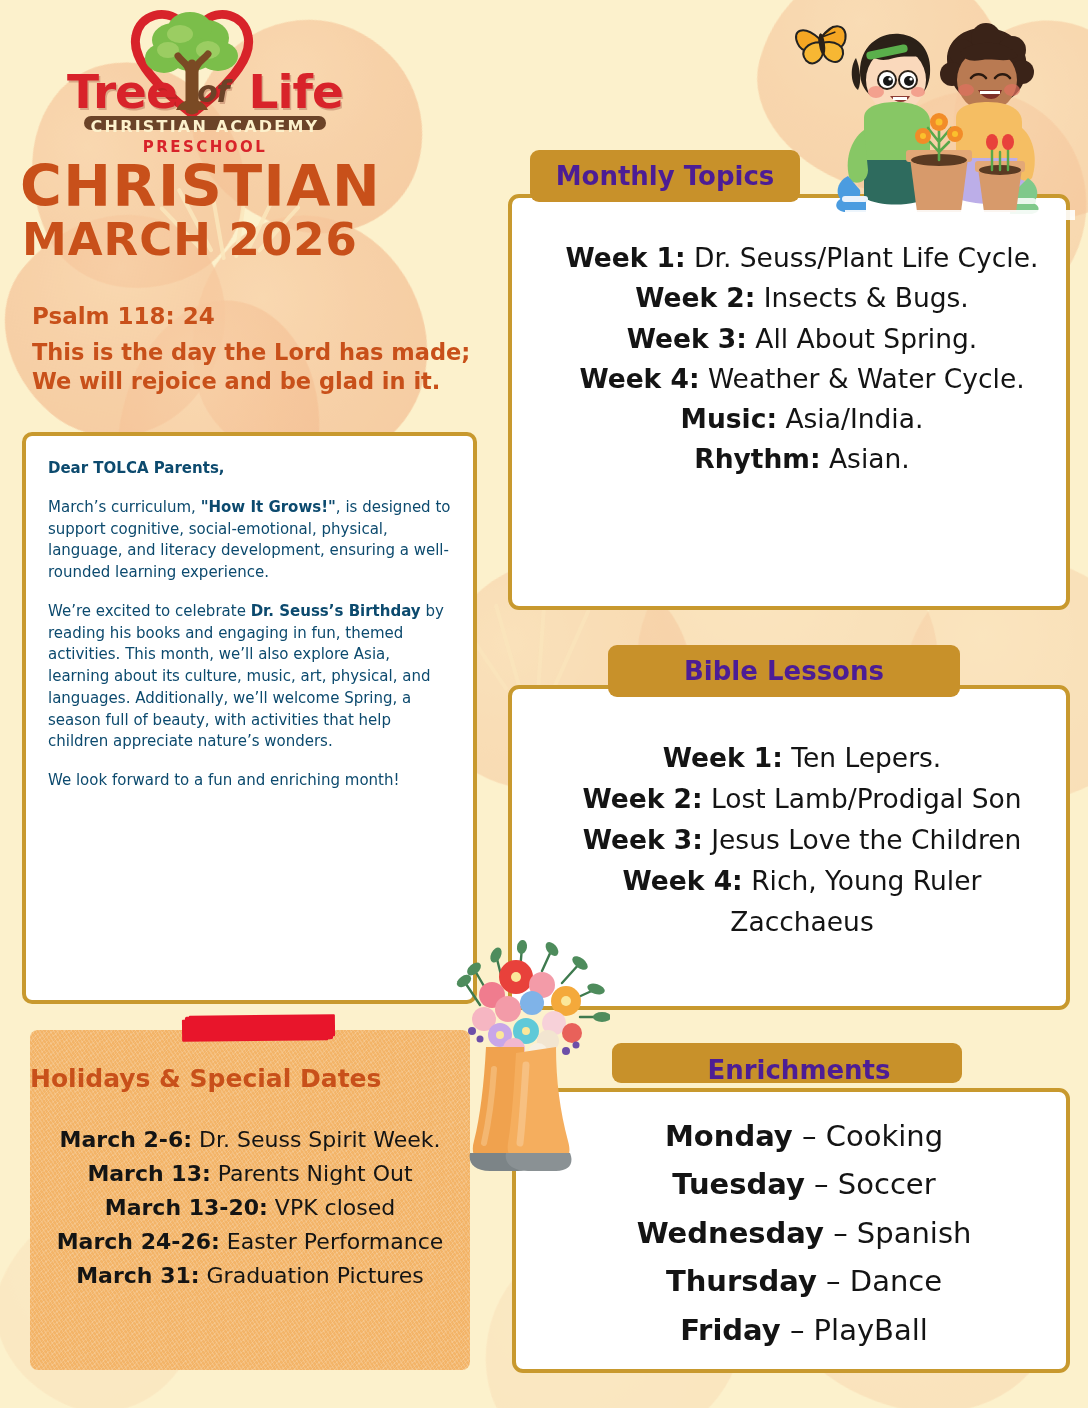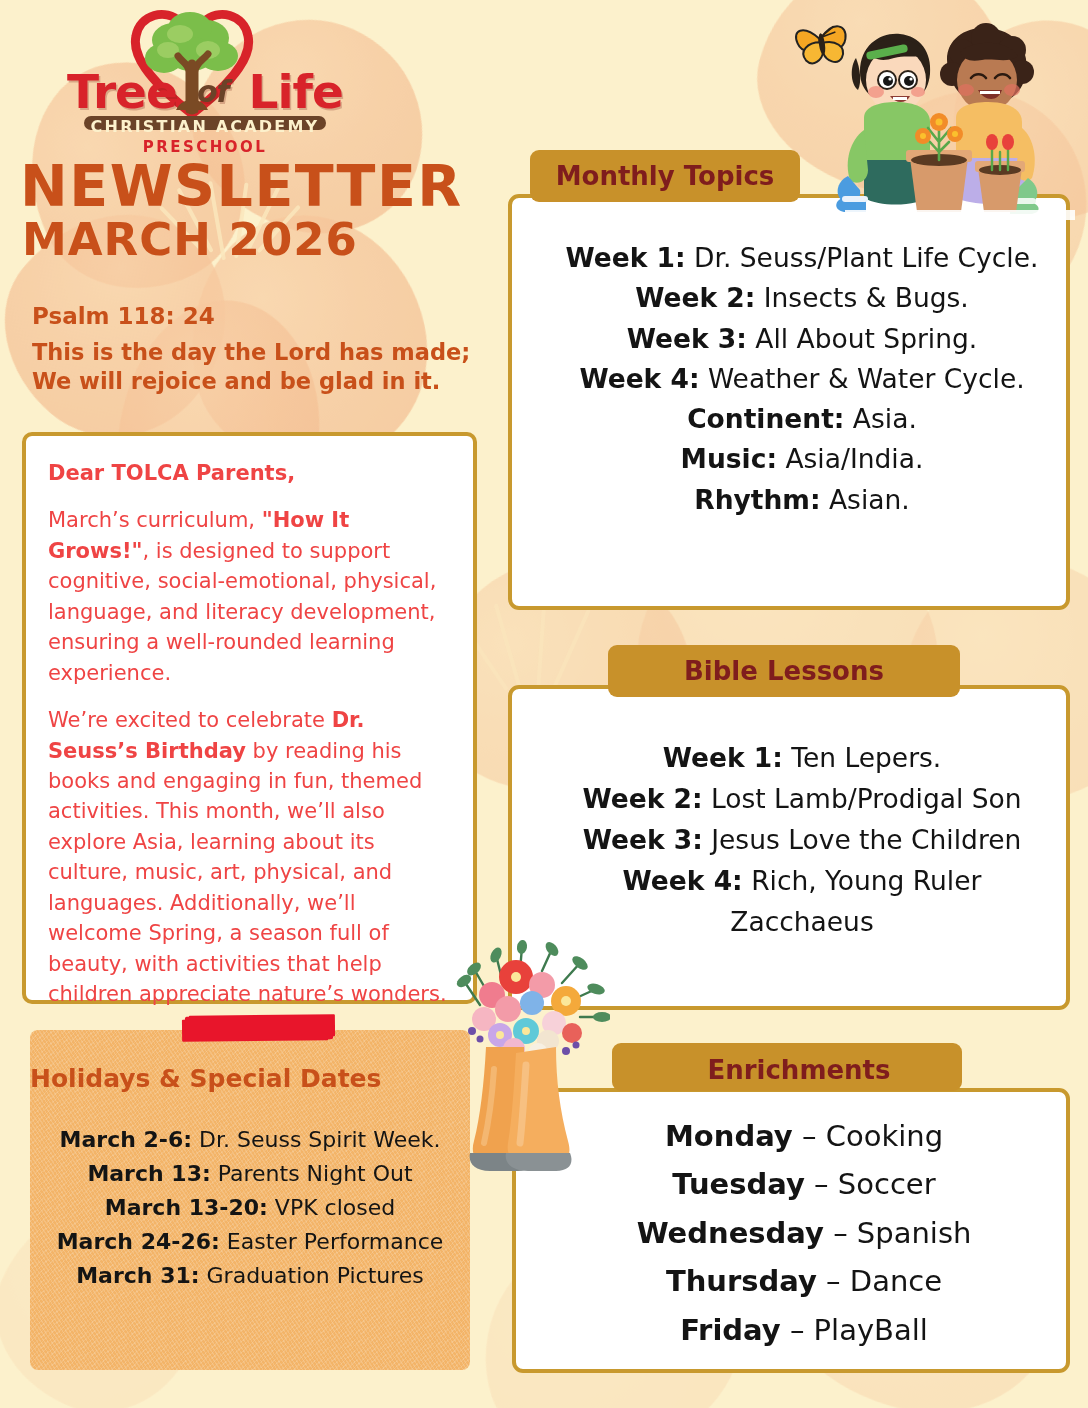--- a/index.html
+++ b/index.html
@@ -92,22 +92,22 @@
   .letter-card {
     position: absolute; left: 22px; top: 432px;
     width: 455px; height: 572px;
     background: #FFFFFF;
     border: 4px solid #C8992E;
     border-radius: 10px;
     padding: 22px 20px 10px 22px;
   }
   .letter-card p {
     font-family: "DejaVu Sans", sans-serif;
-    font-size: 21px;
-    color: #ef4444;
+    font-size: 15px;
+    color: #0c4a6e;
     line-height: 1.45;
     margin-bottom: 17px;
   }
   .letter-card p b { font-weight: bold; }
   .letter-greet { font-weight: bold; }
 
   
   .holidays-card {
     position: absolute; left: 30px; top: 1030px;
     width: 440px; height: 340px;
@@ -138,21 +138,21 @@
     white-space: nowrap;
   }
   .holi-list li b { font-weight: bold; }
 
   
   .panel { position: absolute; }
   .panel-tab {
     position: absolute;
     background: #C8912A;
     border-radius: 9px 9px 9px 9px;
-    color: #7f1d1d;
+    color: #4c1d95;
     font-family: "DejaVu Sans", sans-serif;
     font-weight: bold;
     text-align: center;
     z-index: 3;
   }
   .panel-body {
     position: absolute;
     background: #FFFFFF;
     border: 4px solid #C8992E;
     border-radius: 11px;
@@ -174,21 +174,21 @@
   #p-topics li { font-size: 26.5px; line-height: 1.52; }
 
   
   #p-bible { left: 500px; top: 645px; width: 580px; height: 370px; }
   #p-bible .panel-tab { left: 108px; top: 0; width: 352px; height: 52px; line-height: 52px; font-size: 26px; }
   #p-bible .panel-body { left: 8px; top: 40px; width: 562px; height: 325px; padding-top: 48px; }
   #p-bible li { font-size: 26.5px; line-height: 1.55; }
 
   
   #p-enrich { left: 500px; top: 1043px; width: 580px; height: 330px; }
-  #p-enrich .panel-tab { left: 112px; top: 0; width: 350px; height: 48px; line-height: 54px; font-size: 26px; padding-left: 24px; }
+  #p-enrich .panel-tab { left: 112px; top: 0; width: 350px; height: 40px; line-height: 54px; font-size: 26px; padding-left: 24px; }
   #p-enrich .panel-body { left: 12px; top: 45px; width: 558px; height: 285px; padding-top: 20px; }
   #p-enrich li { font-size: 29px; line-height: 1.67; }
 
   
   .kids-art { position: absolute; left: 790px; top: 10px; width: 290px; height: 210px; z-index: 4; }
   .boots-art { position: absolute; left: 450px; top: 935px; width: 160px; height: 250px; z-index: 6; }
 </style>
 </head>
 <body>
 
@@ -245,21 +245,21 @@
       <path d="M64 104 L64 58" stroke="#7A4A24" stroke-width="9" stroke-linecap="round"></path>
       <path d="M48 104 C 52 96 58 94 64 94 C 70 94 76 96 80 104" fill="#7A4A24"></path>
     </svg>
     <div class="logo-script">
       <span>Tree</span><span class="of">of</span><span>Life</span>
     </div>
     <div class="logo-ribbon">CHRISTIAN ACADEMY</div>
     <div class="logo-sub">PRESCHOOL</div>
   </div>
 
-  <div class="news-title">NEWSLETTER</div>
+  <div class="news-title">CHRISTIAN</div>
   <div class="news-month">MARCH 2026</div>
   <div class="psalm-ref">Psalm 118: 24</div>
   <div class="psalm-body">
     <div>This is the day the Lord has made;</div>
     <div>We will rejoice and be glad in it.</div>
   </div>
 </div>
 
 <div class="letter-card">
   <p class="letter-greet">Dear TOLCA Parents,</p>
@@ -269,21 +269,20 @@
 </div>
 
 <div class="panel" id="p-topics">
   <div class="panel-tab">Monthly Topics</div>
   <div class="panel-body">
     <ul>
         <li><b>Week 1:</b><span> Dr. Seuss/Plant Life Cycle.</span></li>
         <li><b>Week 2:</b><span> Insects &amp; Bugs.</span></li>
         <li><b>Week 3:</b><span> All About Spring.</span></li>
         <li><b>Week 4:</b><span> Weather &amp; Water Cycle.</span></li>
-        <li><b>Continent:</b><span> Asia.</span></li>
         <li><b>Music:</b><span> Asia/India.</span></li>
         <li><b>Rhythm:</b><span> Asian.</span></li>
       </ul>
   </div>
 </div>
 
 <div class="panel" id="p-bible">
   <div class="panel-tab">Bible Lessons</div>
   <div class="panel-body">
     <ul>

